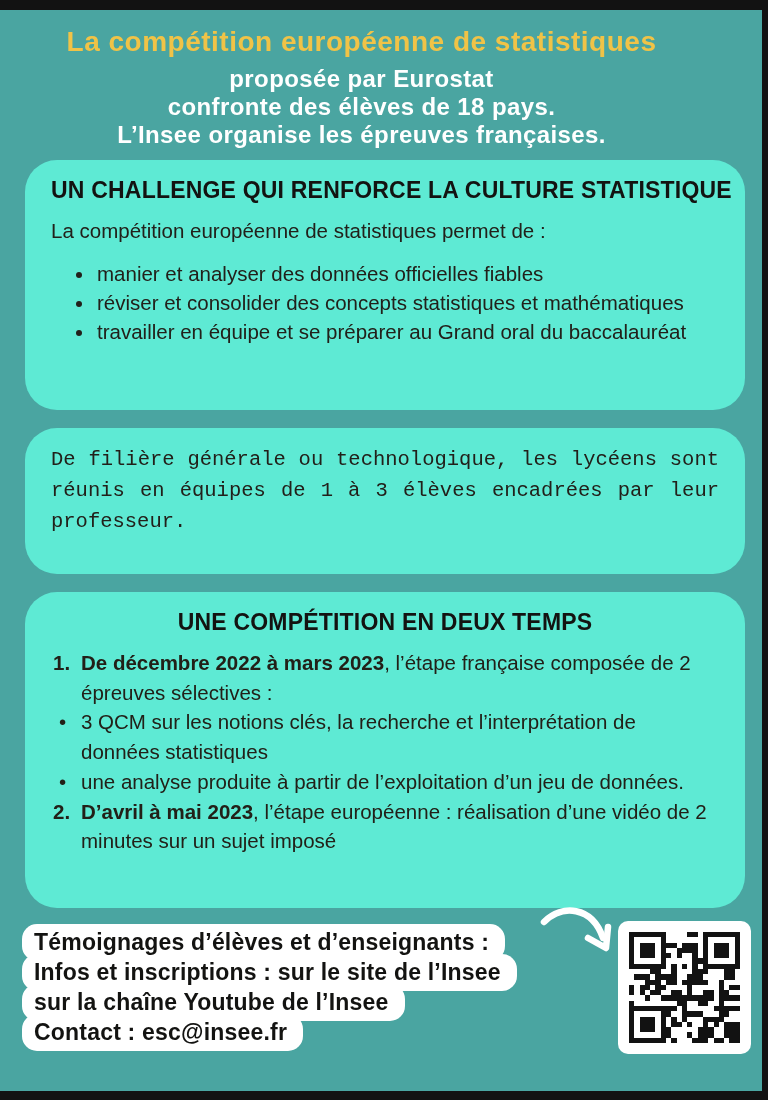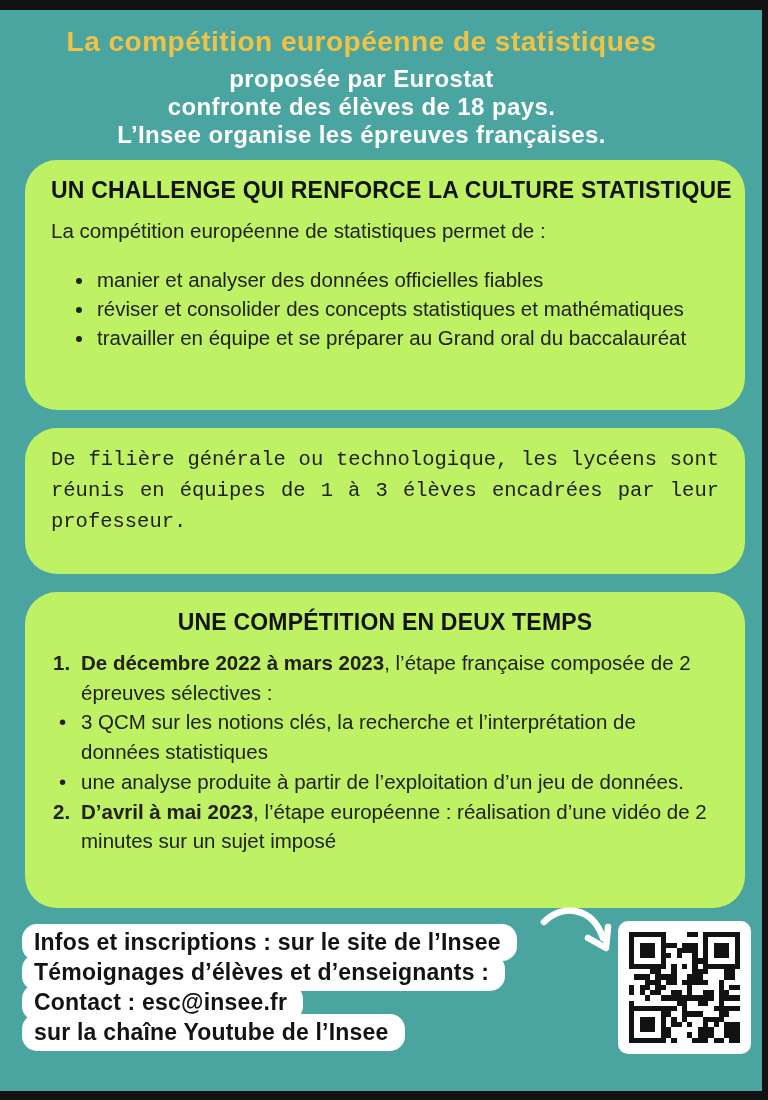--- a/index.html
+++ b/index.html
@@ -19,34 +19,34 @@
   .header { position:absolute; top:26px; left:0; width:723px; text-align:center; }
   .header-title {
     color:#F0C347; font-size:28px; font-weight:bold; letter-spacing:0.5px;
     margin-bottom:7px;
   }
   .header-sub { color:#FFFFFF; font-size:24px; font-weight:bold; line-height:28px; letter-spacing:0.4px; }
 
   
   .card {
     position:absolute; left:25px; width:720px;
-    background:#bef264; border-radius:32px;
+    background:#5eead4; border-radius:32px;
     padding:17px 26px 0 26px; color:#222018;
   }
   .card-1 { top:160px; height:250px; }
   .card-2 { top:428px; height:146px; }
   .card-3 { top:592px; height:316px; }
   .card-title {
     font-size:23px; font-weight:bold; text-align:center;
     color:#131311; letter-spacing:0.2px; margin-bottom:12px;
     white-space:nowrap;
   }
   .card-body { font-size:20.5px; line-height:1.42; color:#22201a; }
   .card-body.justify { text-align:justify; line-height:1.5;font-family:Liberation Mono, monospace; }
-  .bullets { list-style:disc; margin-top:20px; padding-left:44px; }
+  .bullets { list-style:disc; margin-top:14px; padding-left:44px; }
   .bullets li { padding-left:2px; }
 
   .steps { font-size:20.5px; line-height:1.45; }
   .step { position:relative; padding-left:30px; }
   .step .marker { position:absolute; left:2px; top:0; font-weight:bold; }
   .step.dot .marker { font-weight:normal; left:8px; }
   .step .b { font-weight:bold; }
 
   
   .footer-blob { position:absolute; left:22px; top:924px; }
@@ -106,24 +106,24 @@
     <div class="step dot">
       <span class="marker">•</span><span>une analyse produite à partir de l’exploitation d’un jeu de données.</span>
     </div>
     <div class="step">
       <span class="marker">2.</span><span class="b">D’avril à mai 2023</span><span>, l’étape européenne : réalisation d’une vidéo de 2 minutes sur un sujet imposé</span>
     </div>
   </div>
 </div>
 
 <div class="footer-blob">
+  <div class="footer-line">Témoignages d’élèves et d’enseignants :</div>
   <div class="footer-line">Infos et inscriptions : sur le site de l’Insee</div>
-  <div class="footer-line">Témoignages d’élèves et d’enseignants :</div>
+  <div class="footer-line">sur la chaîne Youtube de l’Insee</div>
   <div class="footer-line">Contact : esc@insee.fr</div>
-  <div class="footer-line">sur la chaîne Youtube de l’Insee</div>
 </div>
 
 <div class="arrow-wrap">
   <svg width="80" height="66" viewBox="0 0 80 66" xmlns="http://www.w3.org/2000/svg">
     <path d="M4 22 C 22 4, 52 6, 63 38" fill="none" stroke="#FFFFFF" stroke-width="6.5" stroke-linecap="round"></path>
     <path d="M48 38 L 66 48 L 68 27" fill="none" stroke="#FFFFFF" stroke-width="6.5" stroke-linecap="round" stroke-linejoin="round"></path>
   </svg>
 </div>
 
 <div class="qr-box">

